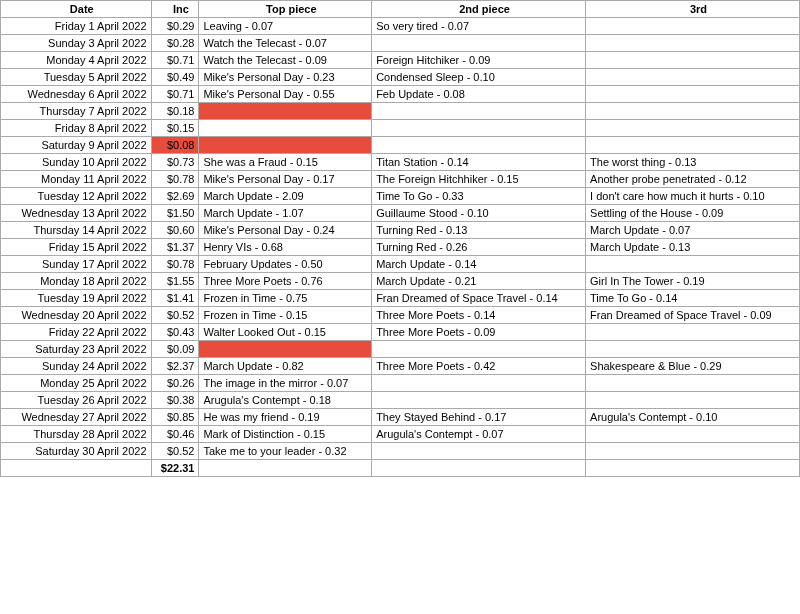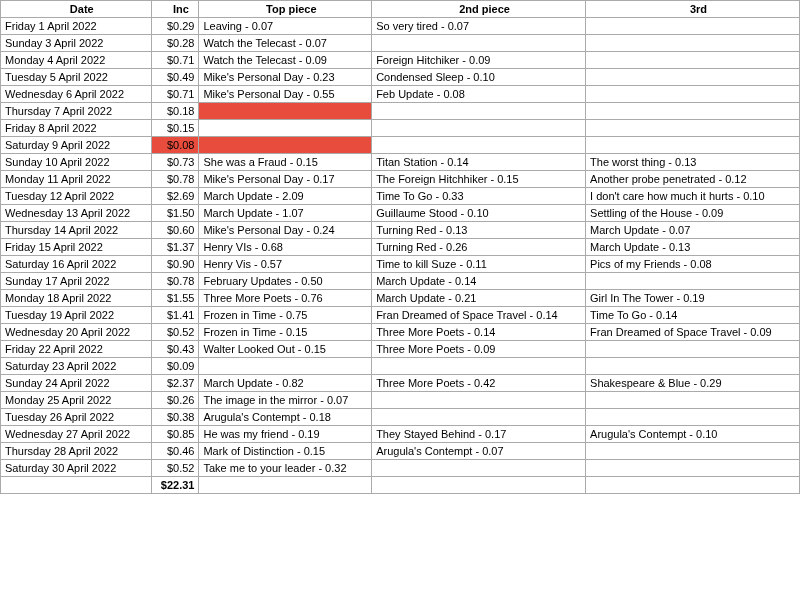--- a/index.html
+++ b/index.html
@@ -1,20 +1,20 @@
 <!DOCTYPE html>
 <html><head>
   <meta charset="utf-8">
   <style>
     * { box-sizing: border-box; margin: 0; padding: 0; }
     body { font-family: Arial, sans-serif; font-size: 11px; background: #fff; }
     table { border-collapse: collapse; width: 800px; }
     th, td { border: 1px solid #aaa; padding: 2px 4px; white-space: nowrap; }
     th { background: #fff; font-weight: bold; text-align: center; padding-left: 16px; }
-    td.date-col { text-align: left; }
+    td.date-col { text-align: right; }
     td.inc-col { text-align: right; }
     td.piece-col { text-align: left; }
     .red-cell { background: #e74c3c; }
     .green-cell { background: #a16207; }
     .light-green-cell { background: #22c55e; margin-top: 40px; }
     tr:nth-child(odd) td { background-color: inherit; }
     .total-row td { font-weight: bold; }
   </style>
 </head>
 <body>
@@ -122,27 +122,20 @@
         <td class="piece-col">March Update - 0.07</td>
       </tr>
       <tr>
         <td class="date-col">Friday 15 April 2022</td>
         <td class="inc-col">$1.37</td>
         <td class="piece-col">Henry VIs - 0.68</td>
         <td class="piece-col">Turning Red - 0.26</td>
         <td class="piece-col">March Update - 0.13</td>
       </tr>
       <tr>
-        <td class="date-col">Saturday 16 April 2022</td>
-        <td class="inc-col">$0.90</td>
-        <td class="piece-col">Henry Vis - 0.57</td>
-        <td class="piece-col">Time to kill Suze - 0.11</td>
-        <td class="piece-col">Pics of my Friends - 0.08</td>
-      </tr>
-      <tr>
         <td class="date-col">Sunday 17 April 2022</td>
         <td class="inc-col">$0.78</td>
         <td class="piece-col">February Updates - 0.50</td>
         <td class="piece-col">March Update - 0.14</td>
         <td class="piece-col"></td>
       </tr>
       <tr>
         <td class="date-col">Monday 18 April 2022</td>
         <td class="inc-col">$1.55</td>
         <td class="piece-col">Three More Poets - 0.76</td>

